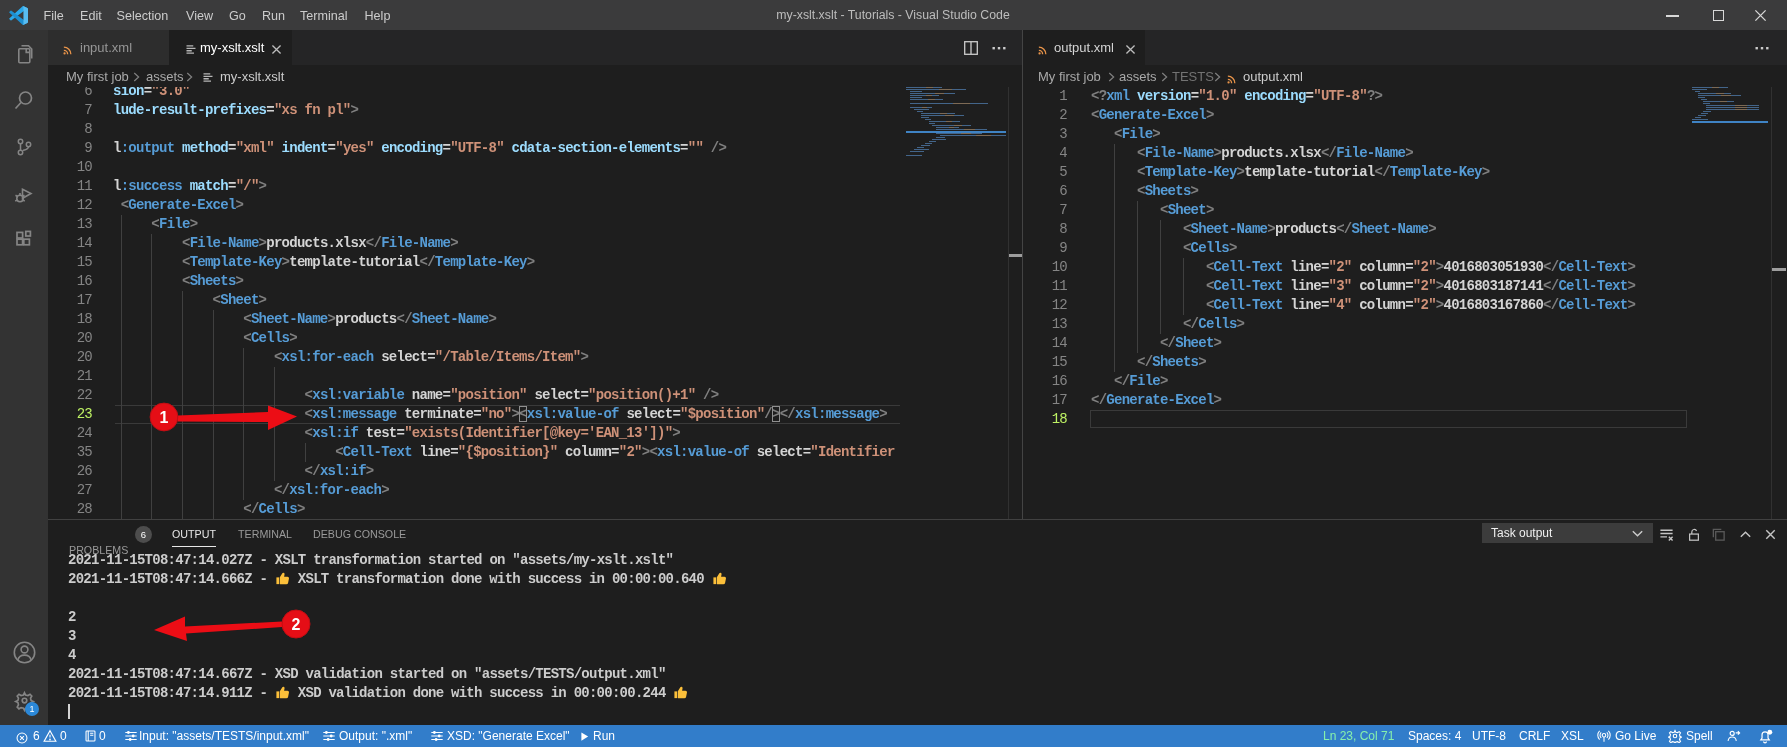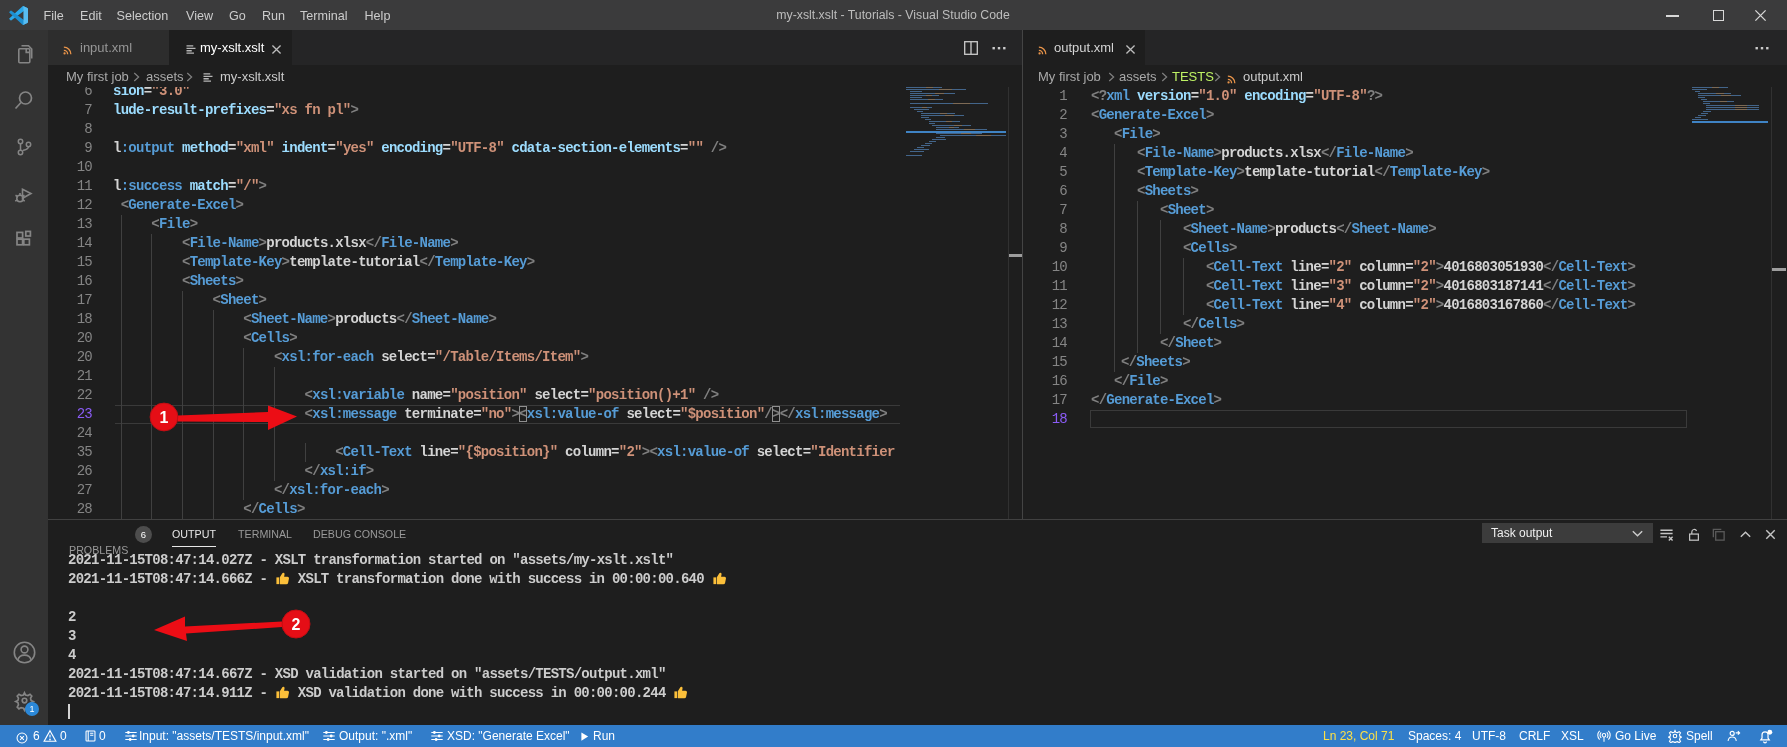--- a/index.html
+++ b/index.html
@@ -1,20 +1,20 @@
 <!DOCTYPE html>
 <html><head><meta charset="utf-8"><style>
 *{margin:0;padding:0;box-sizing:border-box}
 html,body{width:1787px;height:747px;overflow:hidden;background:#1e1e1e;font-family:"Liberation Sans",sans-serif}
 .abs{position:absolute}
 #page{position:relative;width:1787px;height:747px}
 .mono,.cl,.ln{font-family:"Liberation Mono",monospace;font-size:14px;letter-spacing:-0.74px;line-height:19px;white-space:pre;font-weight:bold}
 .cl{position:absolute;height:19px;color:#d4d4d4}
 .ln{position:absolute;height:19px;color:#858585;width:45px;text-align:right;letter-spacing:-0.74px;font-weight:normal}
-.ln.cur{color:#8b5cf6}
+.ln.cur{color:#bef264}
 i{font-style:normal}
 i.p{color:#808080}i.t{color:#569cd6}i.a{color:#9cdcfe}i.s{color:#ce9178}i.w{color:#d4d4d4}i.c{color:#6a9955}
 .guide{position:absolute;width:1px;background:#404040}
 </style></head><body>
 <div id="page">
 <div class="abs" style="left:0;top:0;width:1787px;height:30px;background:#3b3b3c"></div>
 <div class="abs" style="left:9px;top:6px"><svg width="19" height="19" viewBox="0 0 100 100">
         <path fill="#2aa8ea" d="M96.5 10.8 76.8 1.3a6 6 0 0 0-6.8 1.2L2.6 64a4 4 0 0 0 0 5.9l5.3 4.8a4 4 0 0 0 5.1.3L94 14.8c2.6-2 6-.1 6 3.2v-.3a6 6 0 0 0-3.5-6.9z"></path>
         <path fill="#1d8fd1" d="M96.5 89.2 76.8 98.7a6 6 0 0 1-6.8-1.2L2.6 36a4 4 0 0 1 0-5.9l5.3-4.8a4 4 0 0 1 5.1-.3L94 85.2c2.6 2 6 .1 6-3.2v.3a6 6 0 0 1-3.5 6.9z"></path>
         <path fill="#58bdf2" d="M76.8 98.7a6 6 0 0 1-6.8-1.2c2.2 2.2 6 .6 6-2.5V5a3.5 3.5 0 0 0-6-2.5 6 6 0 0 1 6.8-1.2l19.7 9.5A6 6 0 0 1 100 16.2v67.6a6 6 0 0 1-3.4 5.4l-19.8 9.5z"></path>
@@ -221,20 +221,21 @@
         <div class="cl" style="left:65px;top:133px">     <i class="p">&lt;</i><i class="t">File</i><i class="p">&gt;</i></div>
         <div class="cl" style="left:65px;top:152px">         <i class="p">&lt;</i><i class="t">File-Name</i><i class="p">&gt;</i><i class="w">products.xlsx</i><i class="p">&lt;/</i><i class="t">File-Name</i><i class="p">&gt;</i></div>
         <div class="cl" style="left:65px;top:171px">         <i class="p">&lt;</i><i class="t">Template-Key</i><i class="p">&gt;</i><i class="w">template-tutorial</i><i class="p">&lt;/</i><i class="t">Template-Key</i><i class="p">&gt;</i></div>
         <div class="cl" style="left:65px;top:190px">         <i class="p">&lt;</i><i class="t">Sheets</i><i class="p">&gt;</i></div>
         <div class="cl" style="left:65px;top:209px">             <i class="p">&lt;</i><i class="t">Sheet</i><i class="p">&gt;</i></div>
         <div class="cl" style="left:65px;top:228px">                 <i class="p">&lt;</i><i class="t">Sheet-Name</i><i class="p">&gt;</i><i class="w">products</i><i class="p">&lt;/</i><i class="t">Sheet-Name</i><i class="p">&gt;</i></div>
         <div class="cl" style="left:65px;top:247px">                 <i class="p">&lt;</i><i class="t">Cells</i><i class="p">&gt;</i></div>
         <div class="cl" style="left:65px;top:266px">                     <i class="p">&lt;</i><i class="t">xsl:for-each</i> <i class="w">select</i><i class="w">=</i><i class="s">"/Table/Items/Item"</i><i class="p">&gt;</i></div>
         <div class="cl" style="left:65px;top:304px">                         <i class="p">&lt;</i><i class="t">xsl:variable</i> <i class="w">name</i><i class="w">=</i><i class="s">"position"</i> <i class="w">select</i><i class="w">=</i><i class="s">"position()+1"</i> <i class="p">/&gt;</i></div>
         <div class="cl" style="left:65px;top:323px">                         <i class="p">&lt;</i><i class="t">xsl:message</i> <i class="w">terminate</i><i class="w">=</i><i class="s">"no"</i><i class="p">&gt;</i><i class="p">&lt;</i><i class="t">xsl:value-of</i> <i class="w">select</i><i class="w">=</i><i class="s">"$position"</i><i class="p">/&gt;</i><i class="p">&lt;/</i><i class="t">xsl:message</i><i class="p">&gt;</i></div>
+        <div class="cl" style="left:65px;top:342px">                         <i class="p">&lt;</i><i class="t">xsl:if</i> <i class="w">test</i><i class="w">=</i><i class="s">"exists(Identifier[@key='EAN_13'])"</i><i class="p">&gt;</i></div>
         <div class="cl" style="left:65px;top:361px">                             <i class="p">&lt;</i><i class="t">Cell-Text</i> <i class="w">line</i><i class="w">=</i><i class="s">"{$position}"</i> <i class="w">column</i><i class="w">=</i><i class="s">"2"</i><i class="p">&gt;</i><i class="p">&lt;</i><i class="t">xsl:value-of</i> <i class="w">select</i><i class="w">=</i><i class="s">"Identifier</i></div>
         <div class="cl" style="left:65px;top:380px">                         <i class="p">&lt;/</i><i class="t">xsl:if</i><i class="p">&gt;</i></div>
         <div class="cl" style="left:65px;top:399px">                     <i class="p">&lt;/</i><i class="t">xsl:for-each</i><i class="p">&gt;</i></div>
         <div class="cl" style="left:65px;top:418px">                 <i class="p">&lt;/</i><i class="t">Cells</i><i class="p">&gt;</i></div>
 <div style="position:absolute;left:471.0px;top:324px;width:8px;height:16px;border:1px solid #8f8f8f"></div>
 <div style="position:absolute;left:723.8px;top:324px;width:8px;height:16px;border:1px solid #8f8f8f"></div>
 <div style="position:absolute;left:852px;top:0;width:123px;height:460px;background:#1e1e1e"></div>
 <div style="position:absolute;left:858.0px;top:5px;width:35.7px;height:1px;background:#43658a"></div>
         <div style="position:absolute;left:877.6px;top:5px;width:7.9px;height:1px;background:#7d6a55"></div>
         <div style="position:absolute;left:858.0px;top:7px;width:60.2px;height:1px;background:#43658a"></div>
@@ -309,21 +310,21 @@
       </svg></div>
 <div class="abs" style="left:1023px;top:65px;width:764px;height:22px;background:#1e1e1e"></div>
 <div class="abs" style="left:1038px;top:69px;font-size:13px;color:#a9a9a9">My first job</div>
 <div class="abs" style="left:1104px;top:70px"><svg width="14" height="14" viewBox="0 0 16 16" fill="none" stroke="#808080" stroke-width="1.4">
         <path d="M6 3.5 11 8l-5 4.5"></path>
       </svg></div>
 <div class="abs" style="left:1119px;top:69px;font-size:13px;color:#a9a9a9">assets</div>
 <div class="abs" style="left:1157px;top:70px"><svg width="14" height="14" viewBox="0 0 16 16" fill="none" stroke="#808080" stroke-width="1.4">
         <path d="M6 3.5 11 8l-5 4.5"></path>
       </svg></div>
-<div class="abs" style="left:1172px;top:69px;font-size:13px;color:#bef264">TESTS</div>
+<div class="abs" style="left:1172px;top:69px;font-size:13px;color:#737373">TESTS</div>
 <div class="abs" style="left:1210px;top:70px"><svg width="14" height="14" viewBox="0 0 16 16" fill="none" stroke="#808080" stroke-width="1.4">
         <path d="M6 3.5 11 8l-5 4.5"></path>
       </svg></div>
 <div class="abs" style="left:1226px;top:71px"><svg width="12" height="12" viewBox="0 0 16 16">
         <g fill="none" stroke="#e8944a" stroke-width="1.8">
           <path d="M2.5 8.5a5 5 0 0 1 5 5"></path>
           <path d="M2.5 4.2a9.3 9.3 0 0 1 9.3 9.3"></path>
         </g>
         <circle cx="3.4" cy="12.6" r="1.5" fill="#e8944a"></circle>
       </svg></div>
@@ -385,21 +386,21 @@
         <div class="cl" style="left:68px;top:76px">      <i class="p">&lt;</i><i class="t">Template-Key</i><i class="p">&gt;</i><i class="w">template-tutorial</i><i class="p">&lt;/</i><i class="t">Template-Key</i><i class="p">&gt;</i></div>
         <div class="cl" style="left:68px;top:95px">      <i class="p">&lt;</i><i class="t">Sheets</i><i class="p">&gt;</i></div>
         <div class="cl" style="left:68px;top:114px">         <i class="p">&lt;</i><i class="t">Sheet</i><i class="p">&gt;</i></div>
         <div class="cl" style="left:68px;top:133px">            <i class="p">&lt;</i><i class="t">Sheet-Name</i><i class="p">&gt;</i><i class="w">products</i><i class="p">&lt;/</i><i class="t">Sheet-Name</i><i class="p">&gt;</i></div>
         <div class="cl" style="left:68px;top:152px">            <i class="p">&lt;</i><i class="t">Cells</i><i class="p">&gt;</i></div>
         <div class="cl" style="left:68px;top:171px">               <i class="p">&lt;</i><i class="t">Cell-Text</i> <i class="w">line</i><i class="w">=</i><i class="s">"2"</i> <i class="w">column</i><i class="w">=</i><i class="s">"2"</i><i class="p">&gt;</i><i class="w">4016803051930</i><i class="p">&lt;/</i><i class="t">Cell-Text</i><i class="p">&gt;</i></div>
         <div class="cl" style="left:68px;top:190px">               <i class="p">&lt;</i><i class="t">Cell-Text</i> <i class="w">line</i><i class="w">=</i><i class="s">"3"</i> <i class="w">column</i><i class="w">=</i><i class="s">"2"</i><i class="p">&gt;</i><i class="w">4016803187141</i><i class="p">&lt;/</i><i class="t">Cell-Text</i><i class="p">&gt;</i></div>
         <div class="cl" style="left:68px;top:209px">               <i class="p">&lt;</i><i class="t">Cell-Text</i> <i class="w">line</i><i class="w">=</i><i class="s">"4"</i> <i class="w">column</i><i class="w">=</i><i class="s">"2"</i><i class="p">&gt;</i><i class="w">4016803167860</i><i class="p">&lt;/</i><i class="t">Cell-Text</i><i class="p">&gt;</i></div>
         <div class="cl" style="left:68px;top:228px">            <i class="p">&lt;/</i><i class="t">Cells</i><i class="p">&gt;</i></div>
         <div class="cl" style="left:68px;top:247px">         <i class="p">&lt;/</i><i class="t">Sheet</i><i class="p">&gt;</i></div>
-        <div class="cl" style="left:52px;top:266px">      <i class="p">&lt;/</i><i class="t">Sheets</i><i class="p">&gt;</i></div>
+        <div class="cl" style="left:68px;top:266px">      <i class="p">&lt;/</i><i class="t">Sheets</i><i class="p">&gt;</i></div>
         <div class="cl" style="left:68px;top:285px">   <i class="p">&lt;/</i><i class="t">File</i><i class="p">&gt;</i></div>
         <div class="cl" style="left:68px;top:304px"><i class="p">&lt;/</i><i class="t">Generate-Excel</i><i class="p">&gt;</i></div>
         <div class="cl" style="left:68px;top:323px"></div>
 <div style="position:absolute;left:669.0px;top:0px;width:35.7px;height:1px;background:#43658a"></div>
         <div style="position:absolute;left:688.6px;top:0px;width:7.9px;height:1px;background:#7d6a55"></div>
         <div style="position:absolute;left:669.0px;top:2px;width:15.0px;height:1px;background:#43658a"></div>
         <div style="position:absolute;left:671.8px;top:4px;width:5.6px;height:1px;background:#43658a"></div>
         <div style="position:absolute;left:674.6px;top:6px;width:33.8px;height:1px;background:#43658a"></div>
         <div style="position:absolute;left:693.3px;top:6px;width:7.4px;height:1px;background:#7d6a55"></div>
         <div style="position:absolute;left:674.6px;top:8px;width:43.2px;height:1px;background:#43658a"></div>
@@ -511,21 +512,21 @@
         <path d="M1.5 4h13M1.5 8h13M1.5 12h13"></path>
         <circle cx="5" cy="4" r="1.6" fill="#fff" stroke="none"></circle>
         <circle cx="10.5" cy="8" r="1.6" fill="#fff" stroke="none"></circle>
         <circle cx="7" cy="12" r="1.6" fill="#fff" stroke="none"></circle>
       </svg></div>
 <div class="abs" style="left:447px;top:729px;font-size:12px;color:#ffffff">XSD: "Generate Excel"</div>
 <div class="abs" style="left:578px;top:729px"><svg width="12" height="13" viewBox="0 0 16 16">
         <path fill="#ffffff" d="M4.5 2.5v11l9-5.5z"></path>
       </svg></div>
 <div class="abs" style="left:593px;top:729px;font-size:12px;color:#ffffff">Run</div>
-<div class="abs" style="left:1323px;top:729px;font-size:12px;color:#fde047">Ln 23, Col 71</div>
+<div class="abs" style="left:1323px;top:729px;font-size:12px;color:#86efac">Ln 23, Col 71</div>
 <div class="abs" style="left:1408px;top:729px;font-size:12px;color:#ffffff">Spaces: 4</div>
 <div class="abs" style="left:1472px;top:729px;font-size:12px;color:#ffffff">UTF-8</div>
 <div class="abs" style="left:1519px;top:729px;font-size:12px;color:#ffffff">CRLF</div>
 <div class="abs" style="left:1561px;top:729px;font-size:12px;color:#ffffff">XSL</div>
 <div class="abs" style="left:1597px;top:729px"><svg width="14" height="15" viewBox="0 0 16 16" fill="none" stroke="#ffffff" stroke-width="1.2">
         <circle cx="8" cy="6.5" r="2"></circle>
         <path d="M8 8.5V14"></path>
         <path d="M4.8 9.7a4.5 4.5 0 0 1 0-6.4M11.2 3.3a4.5 4.5 0 0 1 0 6.4"></path>
         <path d="M3 11.5a7 7 0 0 1 0-10M13 1.5a7 7 0 0 1 0 10"></path>
       </svg></div>

